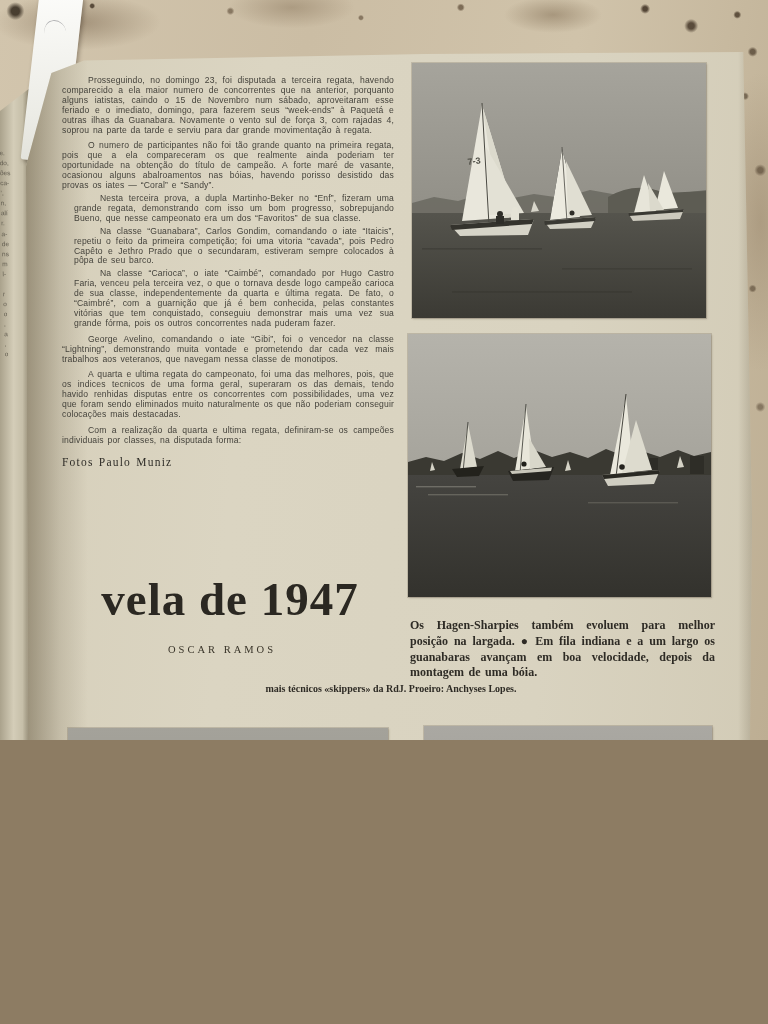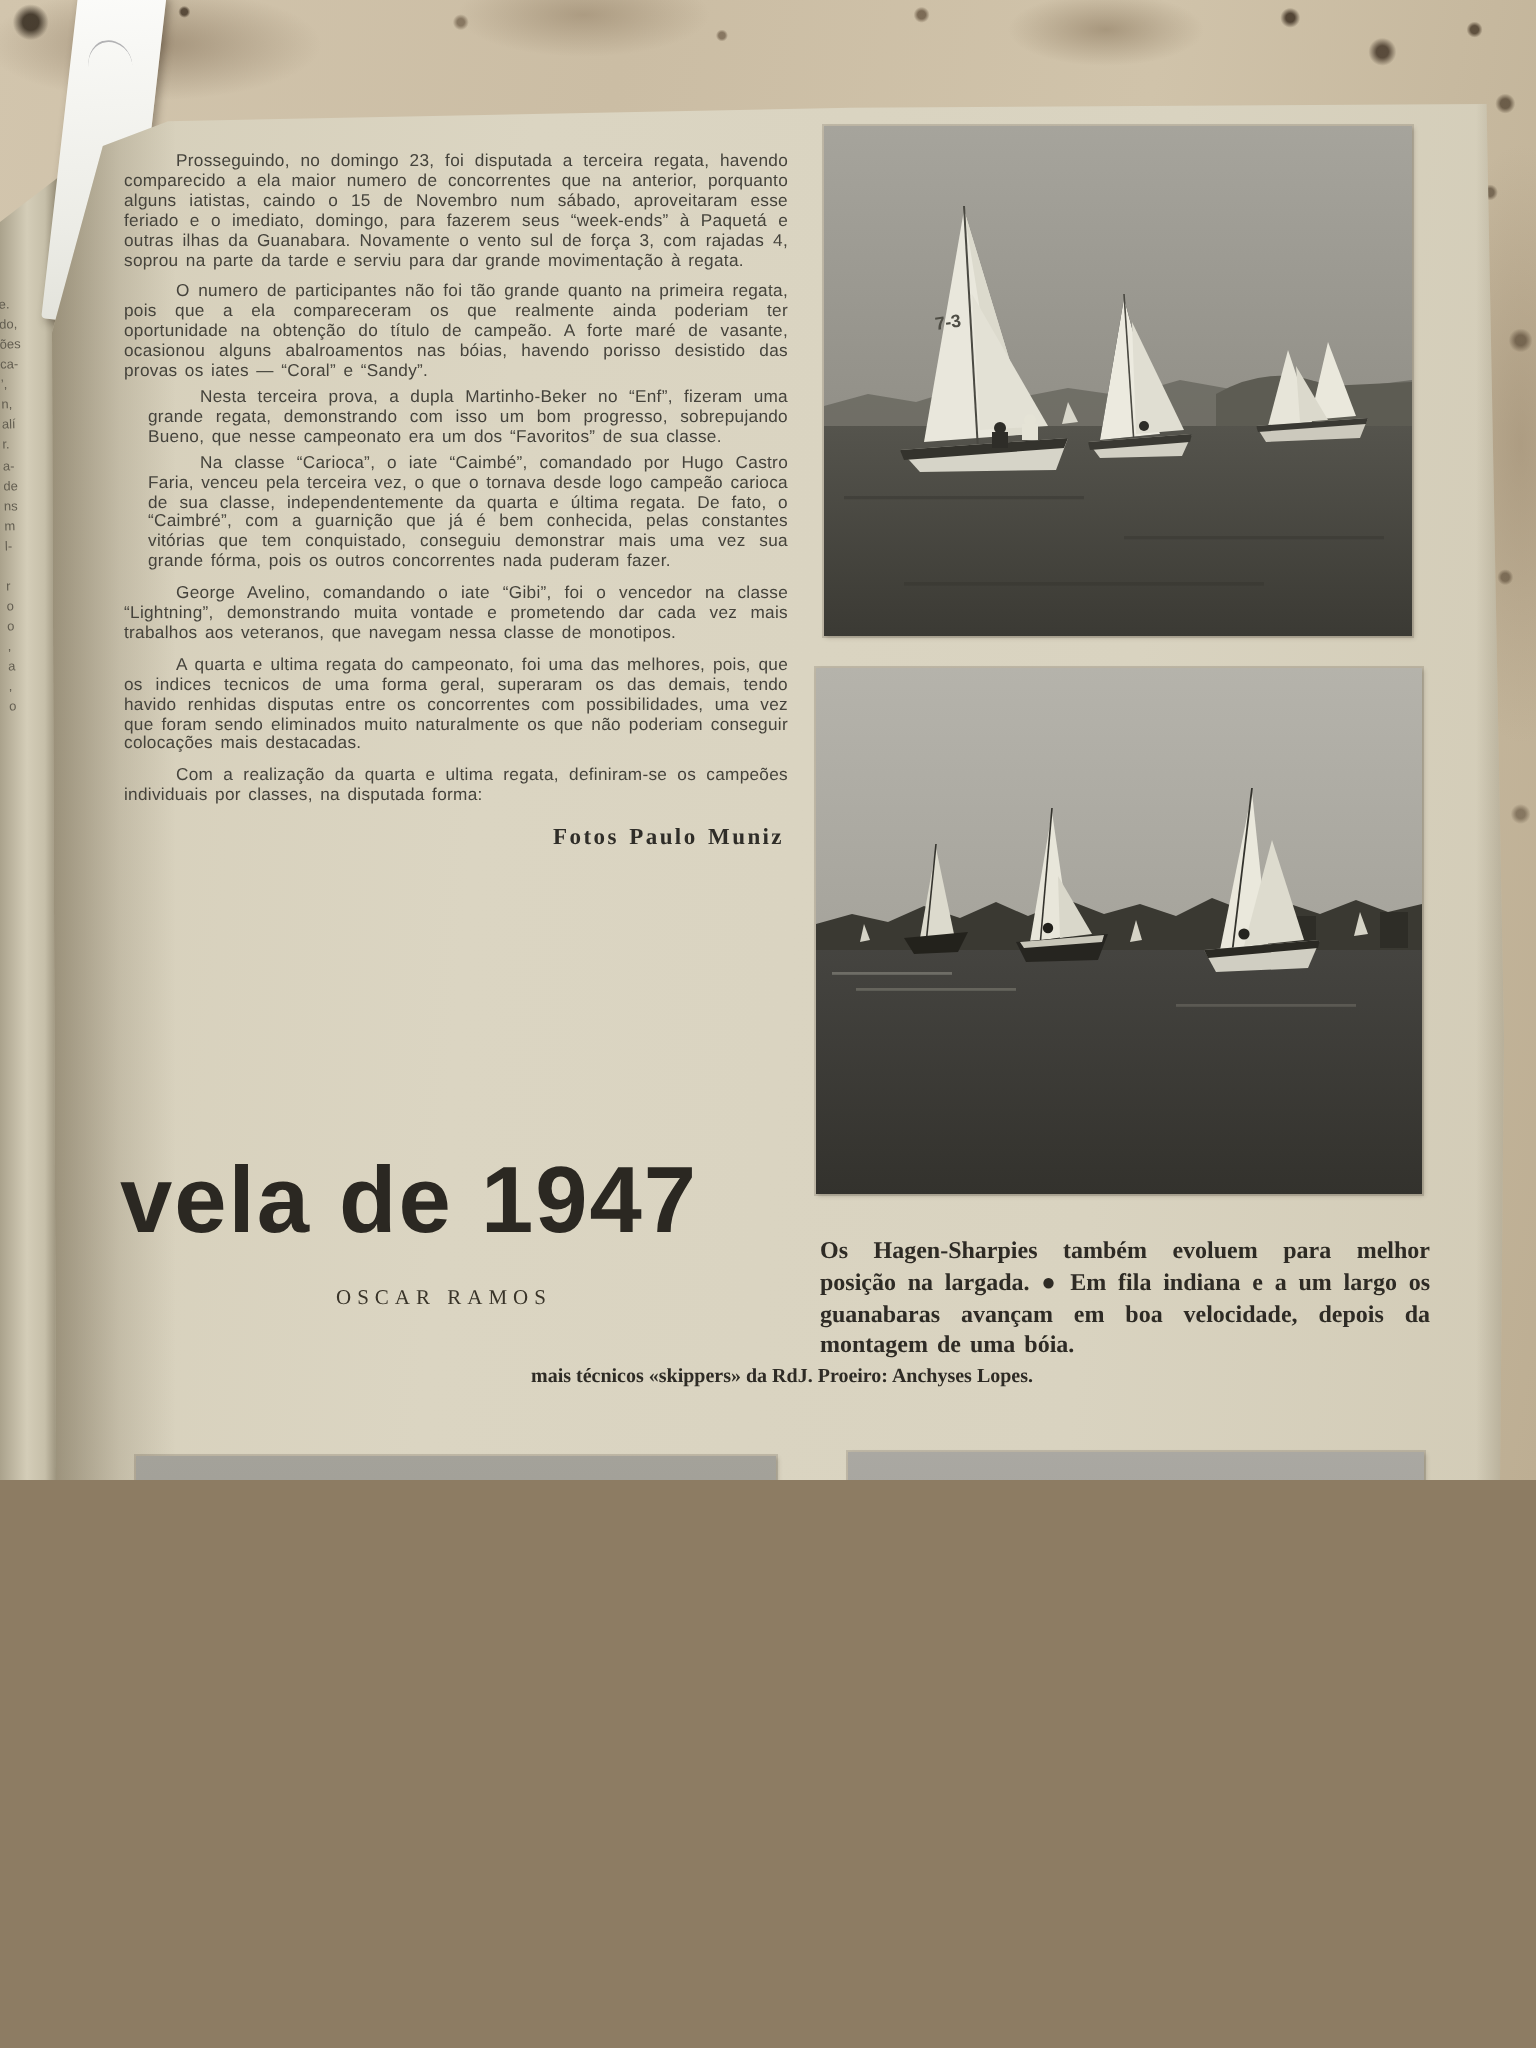--- a/index.html
+++ b/index.html
@@ -54,27 +54,27 @@
     background:linear-gradient(to right,rgba(104,92,68,.55),rgba(104,92,68,.18) 34px,transparent 62px),
                linear-gradient(to left,rgba(120,108,84,.30),transparent 14px),
                linear-gradient(to top,rgba(120,108,84,.25),transparent 18px);}
 
   
   .article-col{position:absolute;left:36px;top:24px;width:332px;color:#45433c;
     font-size:8.6px;line-height:9.9px;text-align:justify;letter-spacing:.15px;word-spacing:1.2px;}
   .article-col p{margin:0;text-indent:26px;}
   .article-col p.sp{margin-top:6px;}
   .article-col p.sp2{margin-top:3px;margin-left:12px;}
-  .credit{margin-top:12px;text-align:right;padding-right:2px;
-    font-family:"Liberation Serif",serif;font-weight:700;font-size:11.5px;
+  .credit{margin-top:12px;padding-right:2px;
+    font-family:"Liberation Serif",serif;font-weight:400;font-size:11.5px;
     letter-spacing:1.2px;color:#2f2d28;}
 
   .headline{position:absolute;left:34px;top:522px;margin:0;width:340px;
-    font-family:Liberation Sans, sans-serif;font-weight:700;font-size:47px;line-height:1.1;
-    letter-spacing:1px;color:#2b2822;}
+    font-family:Liberation Serif, serif;font-weight:700;font-size:47px;line-height:1.1;
+    letter-spacing:1px;color:#2b2822;text-align:center;}
   .byline{position:absolute;left:36px;top:592px;width:320px;text-align:center;
     font-family:"Liberation Serif",serif;font-weight:400;font-size:10.5px;
     letter-spacing:3px;color:#393429;}
 
   
   .caption{font-family:"Liberation Serif",serif;font-weight:700;color:#2e2b25;}
   .caption-right{position:absolute;left:384px;top:566px;width:305px;
     font-size:12px;line-height:1.32;text-align:justify;word-spacing:1.5px;}
   .caption-center{position:absolute;left:44px;top:630px;width:642px;font-size:10px;line-height:1.35;}
   .caption-center .l1{text-align:justify;text-align-last:justify;}
@@ -122,20 +122,21 @@
   </div>
 
   <div class="note"></div>
 
   <div class="page">
 
     <div class="article-col">
       <p>Prosseguindo, no domingo 23, foi disputada a terceira regata, havendo comparecido a ela maior numero de concorrentes que na anterior, porquanto alguns iatistas, caindo o 15 de Novembro num sábado, aproveitaram esse feriado e o imediato, domingo, para fazerem seus “week-ends” à Paquetá e outras ilhas da Guanabara. Novamente o vento sul de força 3, com rajadas 4, soprou na parte da tarde e serviu para dar grande movimentação à regata.</p>
       <p class="sp">O numero de participantes não foi tão grande quanto na primeira regata, pois que a ela compareceram os que realmente ainda poderiam ter oportunidade na obtenção do título de campeão. A forte maré de vasante, ocasionou alguns abalroamentos nas bóias, havendo porisso desistido das provas os iates — “Coral” e “Sandy”.</p>
       <p class="sp2">Nesta terceira prova, a dupla Martinho-Beker no “Enf”, fizeram uma grande regata, demonstrando com isso um bom progresso, sobrepujando Bueno, que nesse campeonato era um dos “Favoritos” de sua classe.</p>
+      <p class="sp2">Na classe “Guanabara”, Carlos Gondim, comandando o iate “Itaicis”, repetiu o feito da primeira competição; foi uma vitoria “cavada”, pois Pedro Capêto e Jethro Prado que o secundaram, estiveram sempre colocados à pôpa de seu barco.</p>
       <p class="sp2">Na classe “Carioca”, o iate “Caimbé”, comandado por Hugo Castro Faria, venceu pela terceira vez, o que o tornava desde logo campeão carioca de sua classe, independentemente da quarta e última regata. De fato, o “Caimbré”, com a guarnição que já é bem conhecida, pelas constantes vitórias que tem conquistado, conseguiu demonstrar mais uma vez sua grande fórma, pois os outros concorrentes nada puderam fazer.</p>
       <p class="sp">George Avelino, comandando o iate “Gibi”, foi o vencedor na classe “Lightning”, demonstrando muita vontade e prometendo dar cada vez mais trabalhos aos veteranos, que navegam nessa classe de monotipos.</p>
       <p class="sp">A quarta e ultima regata do campeonato, foi uma das melhores, pois, que os indices tecnicos de uma forma geral, superaram os das demais, tendo havido renhidas disputas entre os concorrentes com possibilidades, uma vez que foram sendo eliminados muito naturalmente os que não poderiam conseguir colocações mais destacadas.</p>
       <p class="sp">Com a realização da quarta e ultima regata, definiram-se os campeões individuais por classes, na disputada forma:</p>
       <div class="credit">Fotos Paulo Muniz</div>
     </div>
 
     <h1 class="headline">vela de 1947</h1>
     <div class="byline">OSCAR RAMOS</div>
 

